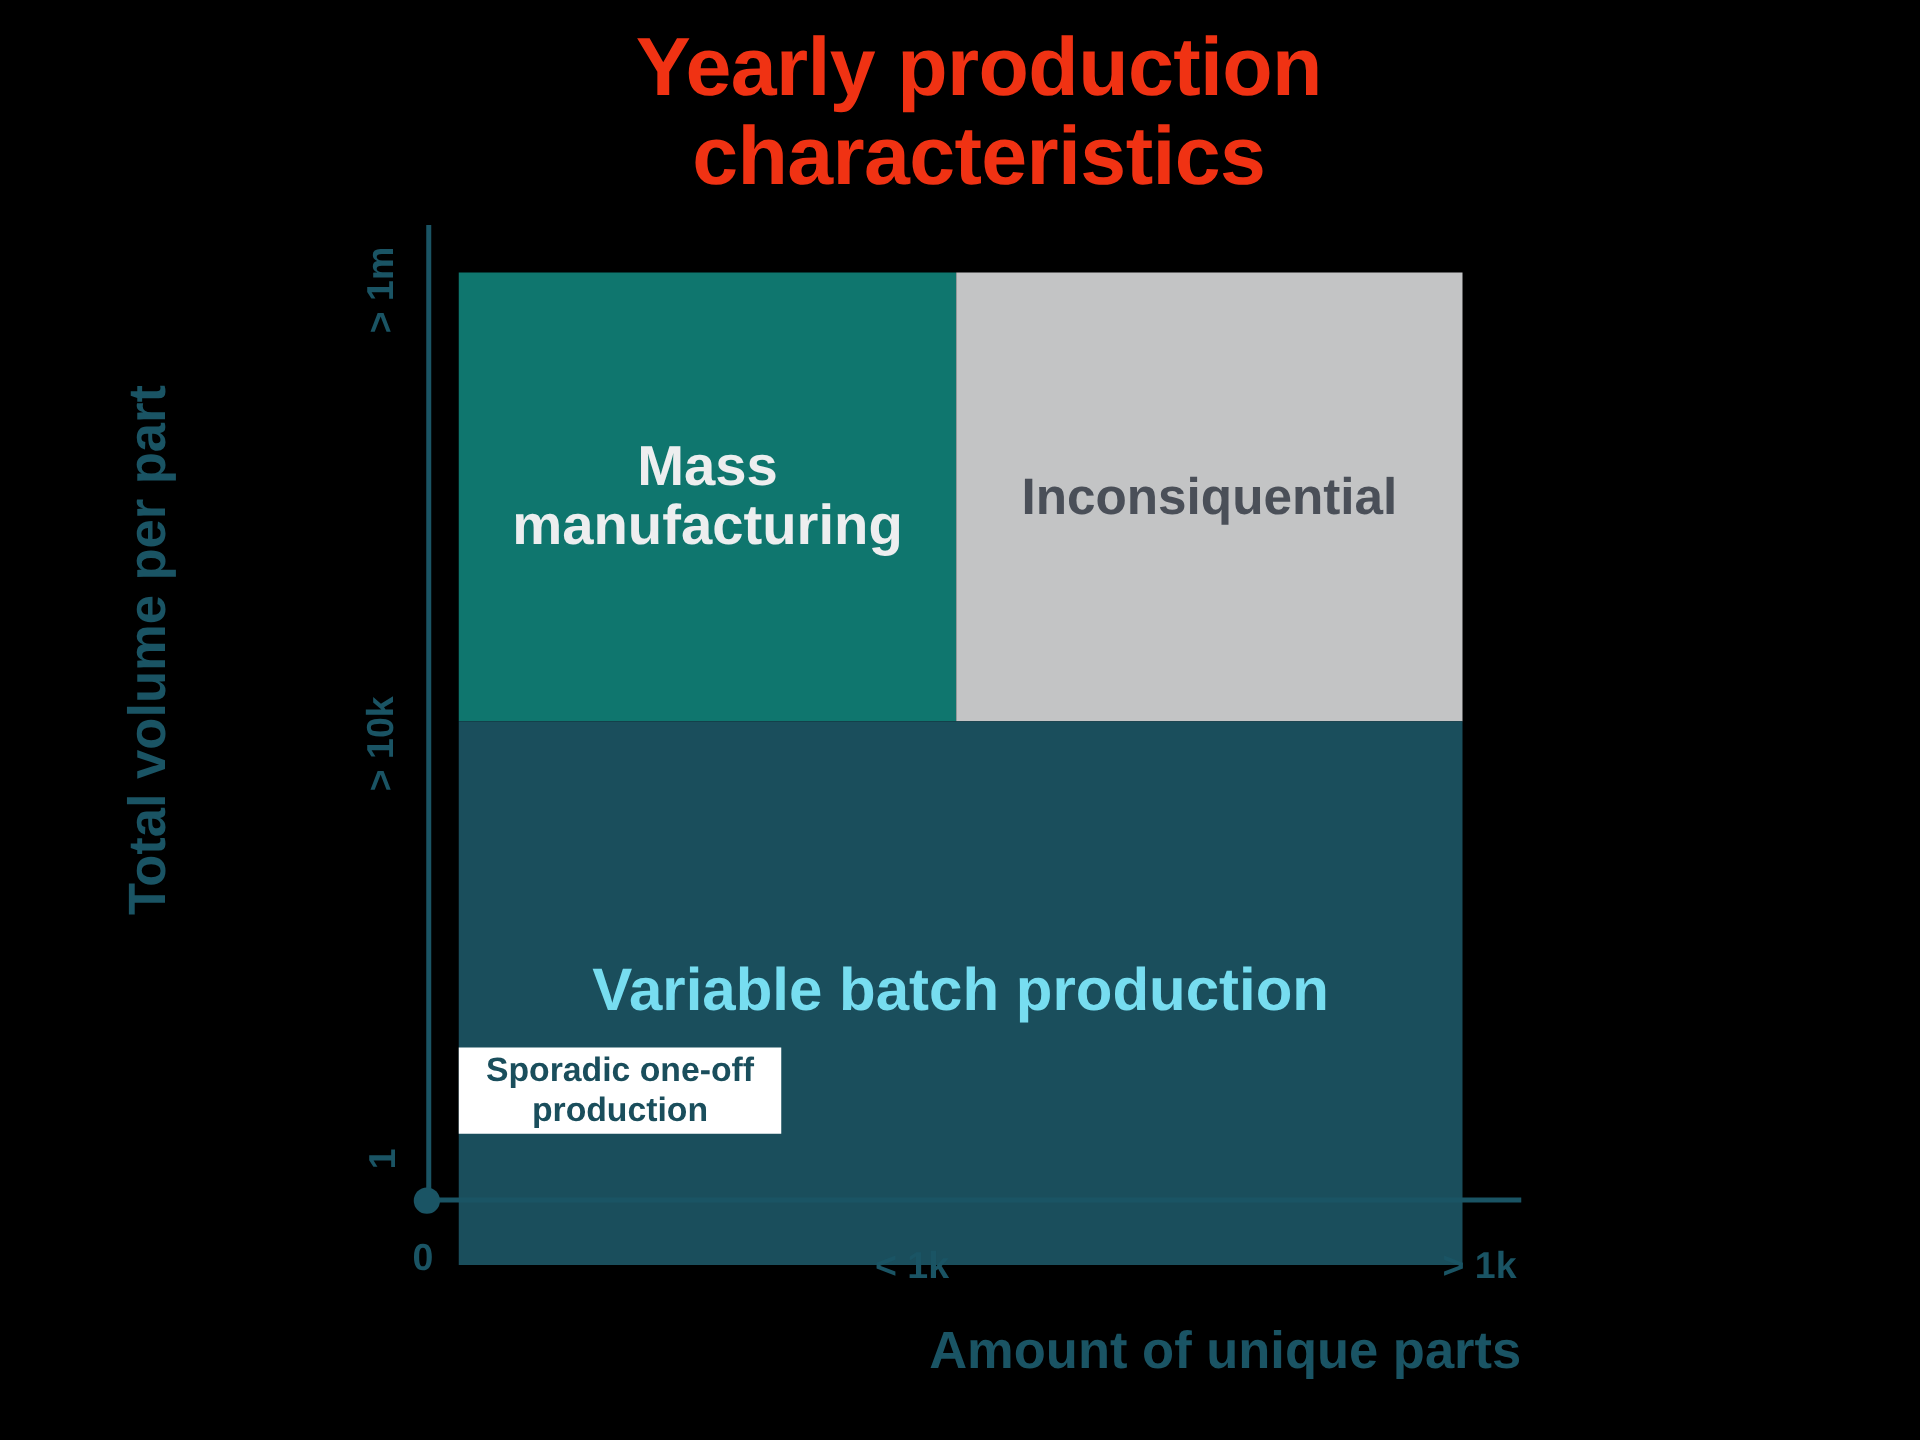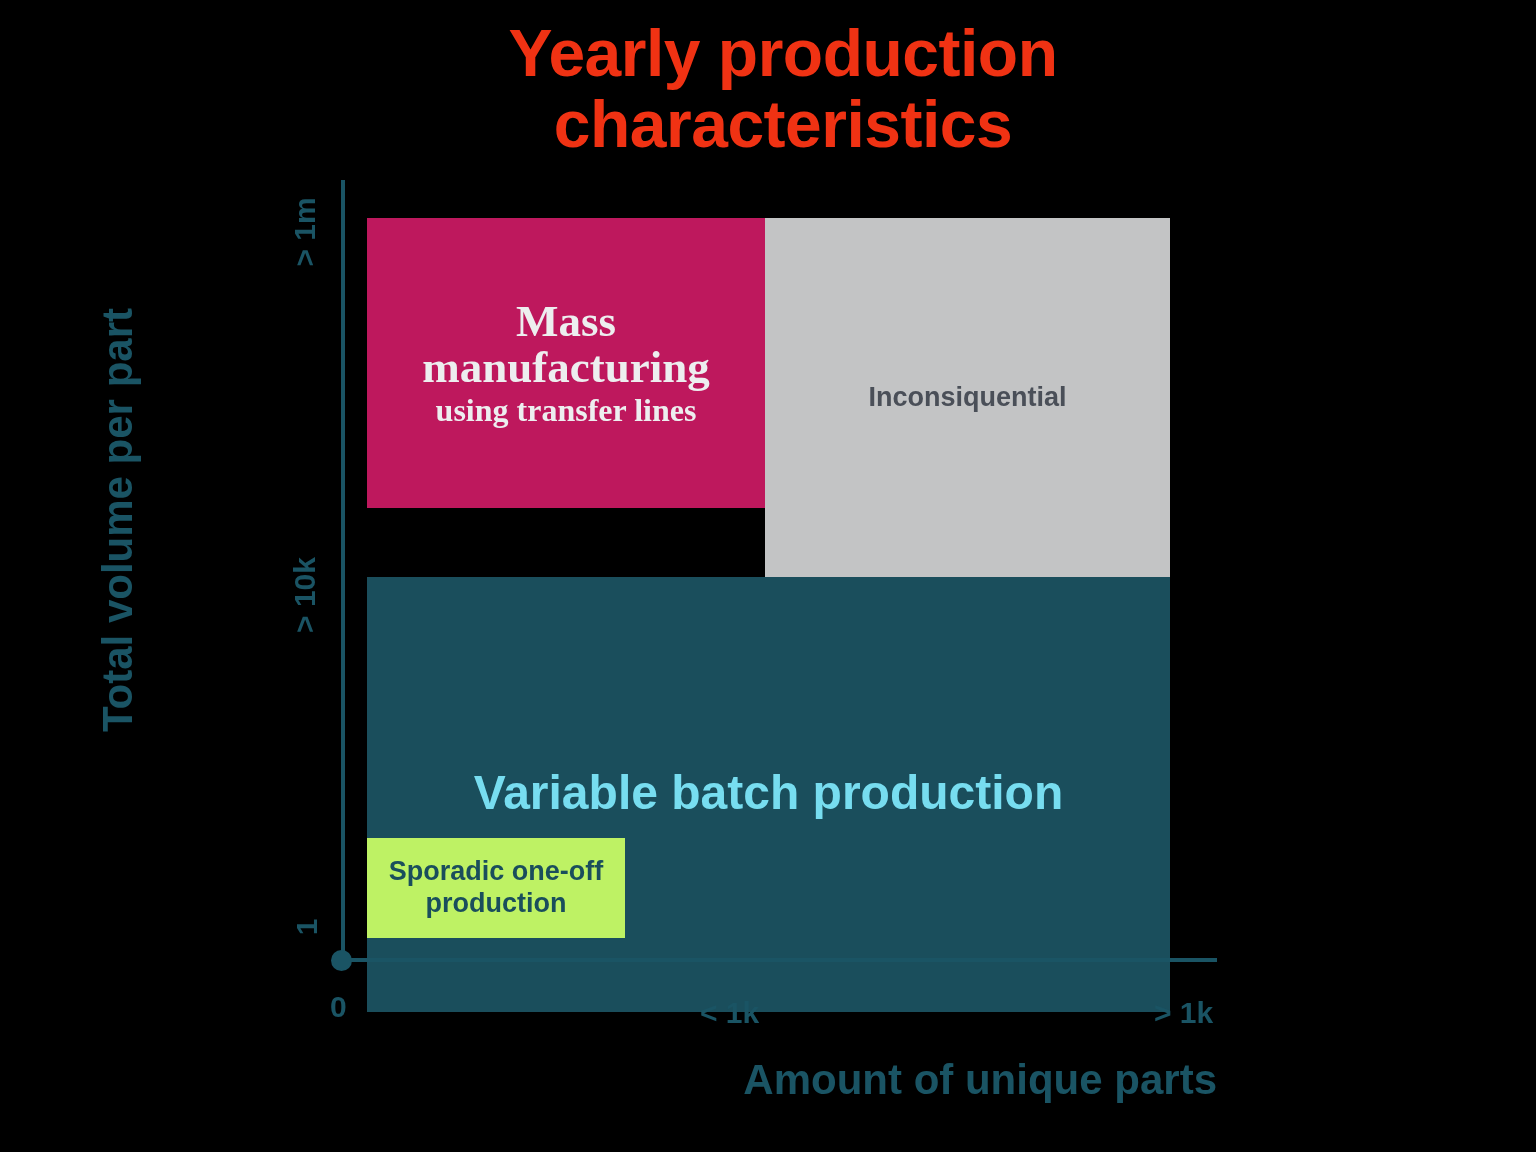--- a/index.html
+++ b/index.html
@@ -48,44 +48,43 @@
     align-items: center;
     justify-content: center;
     text-align: center;
     box-sizing: border-box;
   }
 
   #quadrant-mass-manufacturing {
     left: 0;
     top: 0;
     width: 398px;
-    height: 290px;
-    background: #be185d;
-    font-family: Liberation Serif, serif;
+    height: 359px;
+    background: #0f766e;
   }
   #quadrant-inconsiquential {
     left: 398px;
     top: 0;
     width: 405px;
     height: 359px;
     background: #C3C4C5;
   }
   #quadrant-variable-batch {
     left: 0;
     top: 359px;
     width: 803px;
     height: 435px;
     background: #1A4E5C;
   }
   #quadrant-sporadic {
     left: 0;
     top: 620px;
     width: 258px;
-    height: 100px;
-    background: #bef264;
+    height: 69px;
+    background: #ffffff;
   }
 
   .q-title {
     font-weight: 700;
     line-height: 1.04;
     white-space: pre-line;
   }
   .q-sub {
     font-weight: 700;
     line-height: 1.1;
@@ -97,21 +96,21 @@
     font-size: 45px;
     margin-bottom: 2px;
   }
   #mass-sub {
     color: #EDEEEF;
     font-size: 32px;
   }
 
   #inconsiquential-title {
     color: #4A4F58;
-    font-size: 27px;
+    font-size: 41px;
   }
 
   #variable-title {
     color: #77DDF0;
     font-size: 48px;
     margin-bottom: 4px;
   }
   #variable-sub {
     color: #77DDF0;
     font-size: 33px;
@@ -209,21 +208,20 @@
 <div id="canvas">
 
   <div id="chart-title">Yearly production
 characteristics</div>
 
   <div id="plot-area">
 
     <div class="quadrant" id="quadrant-mass-manufacturing">
       <div class="q-title" id="mass-title">Mass
 manufacturing</div>
-      <div class="q-sub" id="mass-sub">using transfer lines</div>
     </div>
 
     <div class="quadrant" id="quadrant-inconsiquential">
       <div class="q-title" id="inconsiquential-title">Inconsiquential</div>
     </div>
 
     <div class="quadrant" id="quadrant-variable-batch">
       <div class="q-title" id="variable-title">Variable batch production</div>
     </div>
 

